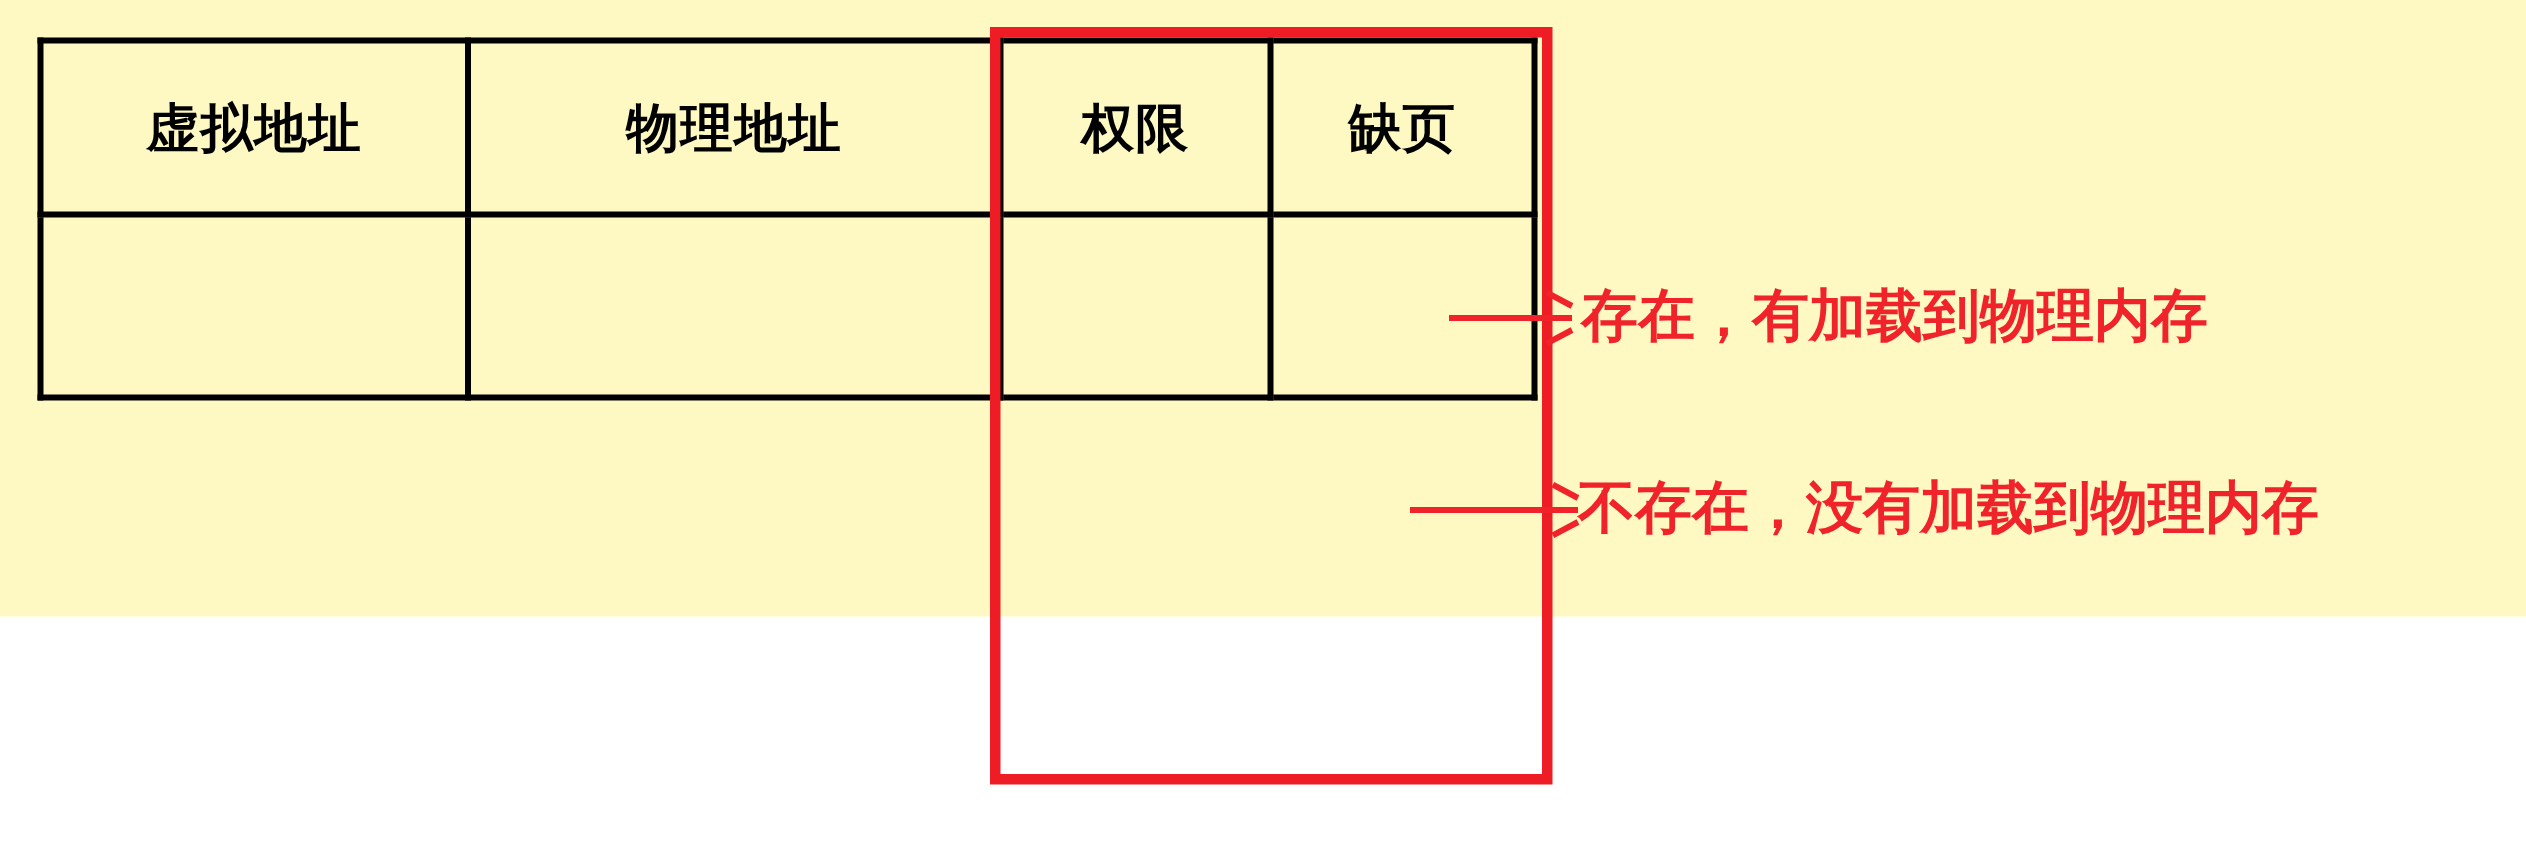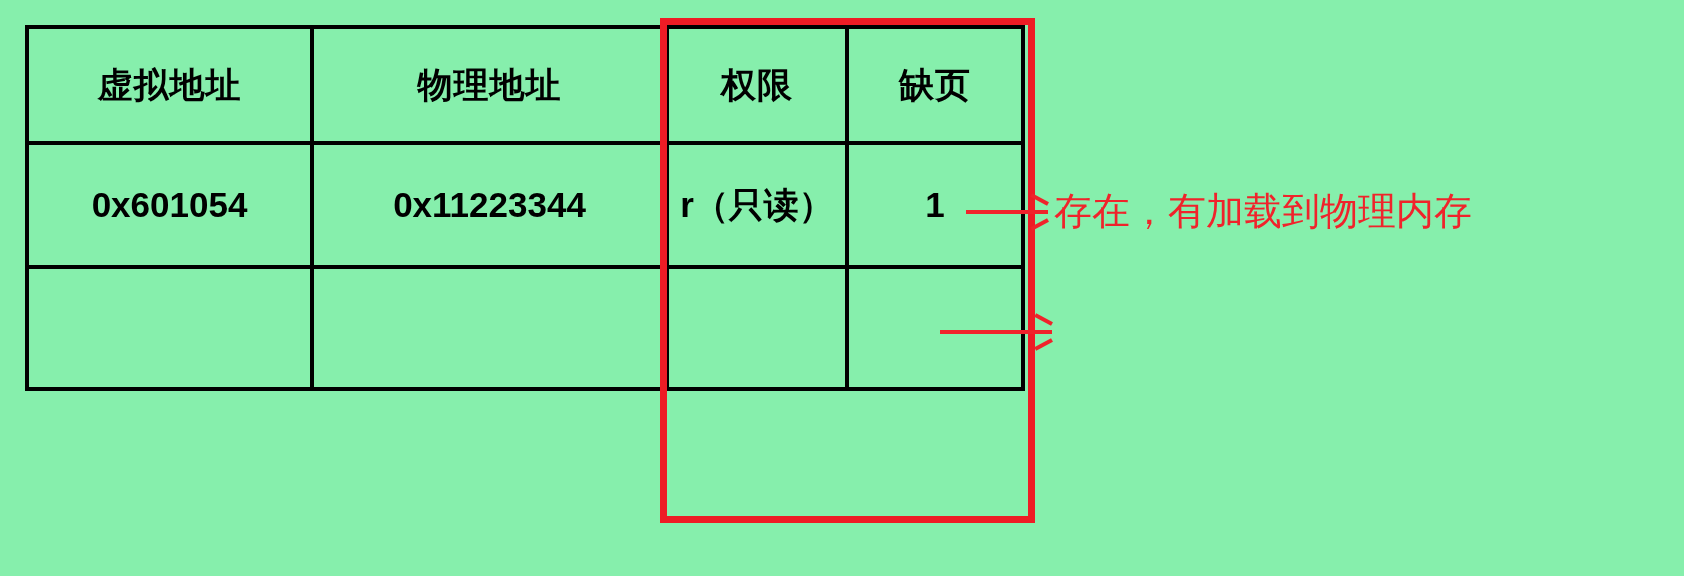--- a/index.html
+++ b/index.html
@@ -9,22 +9,22 @@
   }
   body {
     width: 1684px;
     height: 576px;
     font-family: "Liberation Sans", "DejaVu Sans", sans-serif;
     overflow: hidden;
   }
   #stage {
     position: relative;
     width: 1684px;
-    height: 576px;
-    background: #86efac;
+    height: 411px;
+    background: #fef9c3;
   }
 
   
   .pt-table {
     position: absolute;
     left: 25px;
     top: 25px;
     width: 1000px;
     border-collapse: collapse;
     table-layout: fixed;
@@ -62,21 +62,21 @@
     box-sizing: border-box;
     pointer-events: none;
   }
 
   
   .annot {
     position: absolute;
     display: flex;
     align-items: center;
     color: #f0232b;
-    font-weight: normal;
+    font-weight: bold;
     white-space: nowrap;
   }
   .annot-1 { left: 966px; top: 192px; }
   .annot-2 { left: 940px; top: 320px; }
 
   .arrow {
     position: relative;
     display: inline-block;
     height: 22px;
     flex: 0 0 auto;
@@ -125,26 +125,20 @@
       <col class="col-fault">
     </colgroup>
     <tbody>
       <tr class="row-head">
         <td>虚拟地址</td>
         <td>物理地址</td>
         <td>权限</td>
         <td>缺页</td>
       </tr>
 
-      <tr class="row-data">
-        <td class="cell-mono">0x601054</td>
-        <td class="cell-mono">0x11223344</td>
-        <td class="cell-perm">r（只读）</td>
-        <td class="cell-mono">1</td>
-      </tr>
 
 
       <tr class="row-empty">
         <td class="cell-mono"></td>
         <td class="cell-mono"></td>
         <td class="cell-perm"></td>
         <td class="cell-mono"></td>
       </tr>
     </tbody>
   </table>
@@ -159,15 +153,16 @@
     </span>
     <span class="annot-text">存在，有加载到物理内存</span>
   </div>
 
   <div class="annot annot-2">
     <span class="arrow arrow-2">
       <span class="shaft"></span>
       <span class="head-a"></span>
       <span class="head-b"></span>
     </span>
+    <span class="annot-text">不存在，没有加载到物理内存</span>
   </div>
 
 </div>
 
 </body></html>

